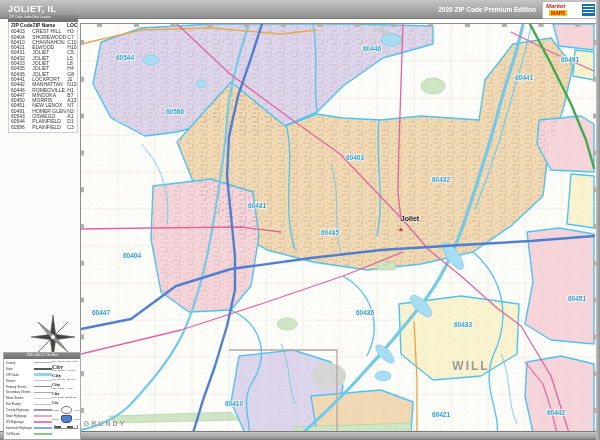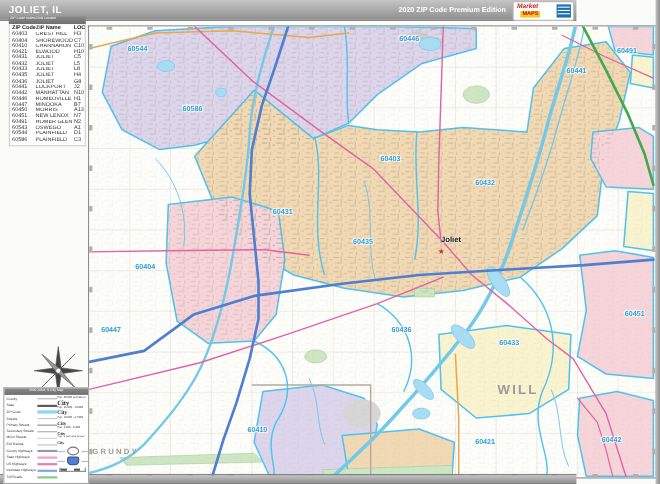--- a/index.html
+++ b/index.html
@@ -1,19 +1,19 @@
 <!DOCTYPE html>
 <html><head>
 <meta charset="utf-8">
 <style>
   html,body{margin:0;padding:0;}
   #page{position:relative;width:600px;height:440px;background:#fbfbfa;overflow:hidden;
         font-family:"Liberation Sans",sans-serif;}
   
-  .bar{position:absolute;left:0;width:524px;background:linear-gradient(#c6c6c6,#8f8f8f);border-bottom:1px solid #7a7a7a;}
+  .bar{position:absolute;left:0;width:600px;background:linear-gradient(#c6c6c6,#8f8f8f);border-bottom:1px solid #7a7a7a;}
   #header-bar{top:0;height:18px;}
   #footer-bar{bottom:0;height:7px;border-top:1px solid #7a7a7a;z-index:1;}
   #right-edge{position:absolute;right:0;top:0;width:4px;height:440px;background:linear-gradient(90deg,#c0c0c0,#8f8f8f);z-index:1;}
   #map-title{position:absolute;left:8px;top:0;line-height:18px;color:#fff;font-weight:bold;font-size:9px;letter-spacing:.5px;}
   #edition{position:absolute;right:64px;top:6px;color:#fff;font-size:6.5px;font-weight:bold;}
   
   #logo{position:absolute;right:2px;top:1px;width:54px;height:16px;background:#fff;border:1px solid #bbb;border-radius:2px;}
   #logo .l1{position:absolute;left:3px;top:1px;color:#c22;font-size:6px;font-style:italic;font-weight:bold;}
   #logo .l2{position:absolute;left:6px;top:8px;background:#f6c820;color:#c00;font-size:5px;font-weight:bold;padding:0 2px;line-height:6px;}
   #logo .l3{position:absolute;right:2px;top:2px;width:13px;height:12px;background:#1a6fae;}
@@ -22,21 +22,21 @@
   #zip-index{position:absolute;left:8px;top:15px;width:70px;}
   #zip-index-header{background:linear-gradient(#8a8a8a,#6e6e6e);color:#fff;height:7px;overflow:hidden;}
   #zip-index-header span{display:block;font-size:6px;transform:scale(.55);transform-origin:left top;width:182%;line-height:7px;white-space:nowrap;padding-left:2px;}
   #zip-index-body{background:#fff;border:1px solid #cfcfcf;border-top:none;padding:1px 0 2px 2px;}
   .zrow{display:flex;line-height:5.3px;font-size:5px;color:#333;white-space:nowrap;}
   .zrow.zhead{font-weight:bold;color:#222;margin-bottom:1px;}
   .zc0{width:22px;} .zc1{width:36px;overflow:hidden;} .zc2{width:10px;}
   
   #map{position:absolute;left:81px;top:24px;width:515px;height:410px;background:#fdfdfa;outline:1px solid #8e8e8e;}
   #map svg{position:absolute;left:0;top:0;}
-  #zip-labels{position:absolute;left:0;top:5px;width:515px;height:316px;}
+  #zip-labels{position:absolute;left:0;top:17px;width:515px;height:316px;}
   .ziplabel{position:absolute;transform:translate(-50%,-50%);color:#2e9fd6;font-weight:bold;font-size:6.5px;
             text-shadow:0 0 2px #fff,0 0 2px #fff,1px 1px 1px #fff,-1px -1px 1px #fff;white-space:nowrap;}
   .countylabel{position:absolute;transform:translate(-50%,-50%);color:#9a9a9a;font-weight:bold;letter-spacing:2px;white-space:nowrap;}
   #city-marker{position:absolute;left:320px;top:205px;transform:translate(-50%,-50%);color:#d03327;font-size:7px;line-height:7px;}
   #city-label{position:absolute;left:329px;top:198px;transform:translate(-50%,-100%);color:#111;font-weight:bold;font-size:7px;
               text-shadow:0 0 2px #fff,0 0 2px #fff;}
   
   #compass{position:absolute;left:30px;top:314px;}
   
   #legend{position:absolute;left:3px;top:352px;width:76px;height:86px;background:#fff;border:1px solid #a8a8a8;z-index:2;}

